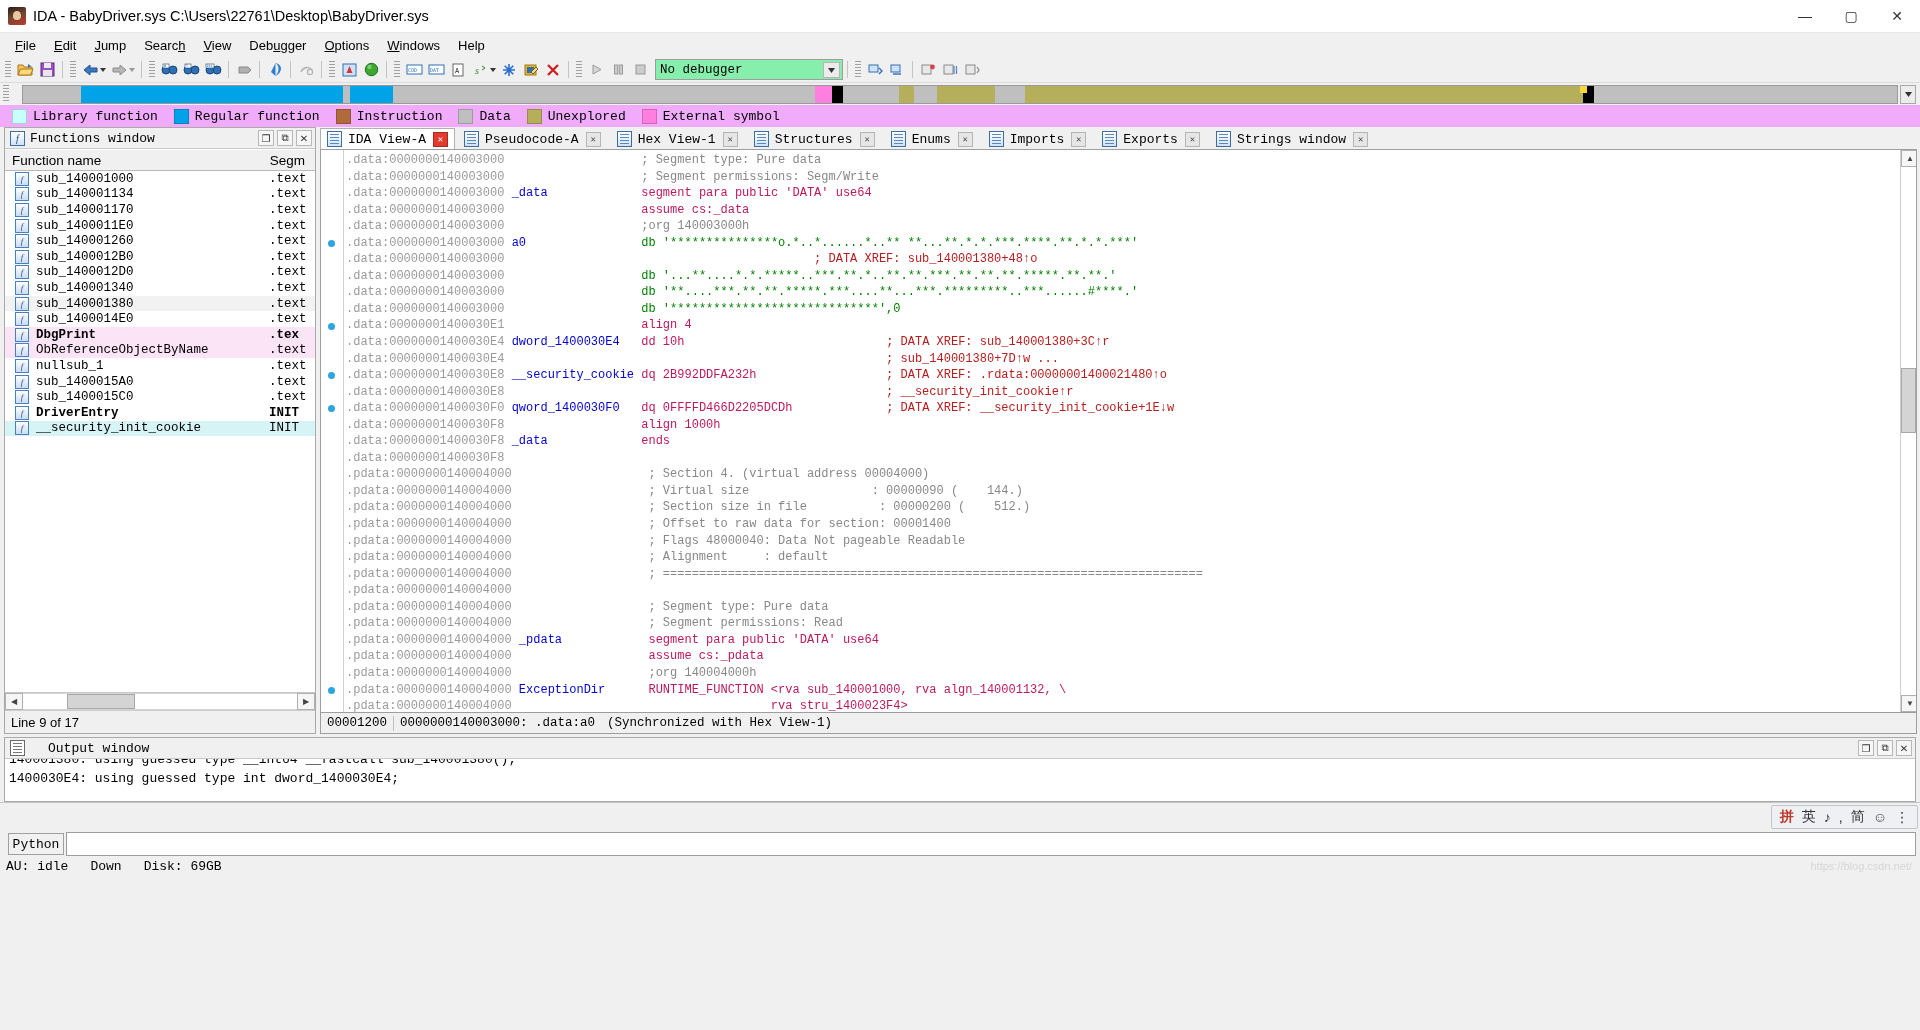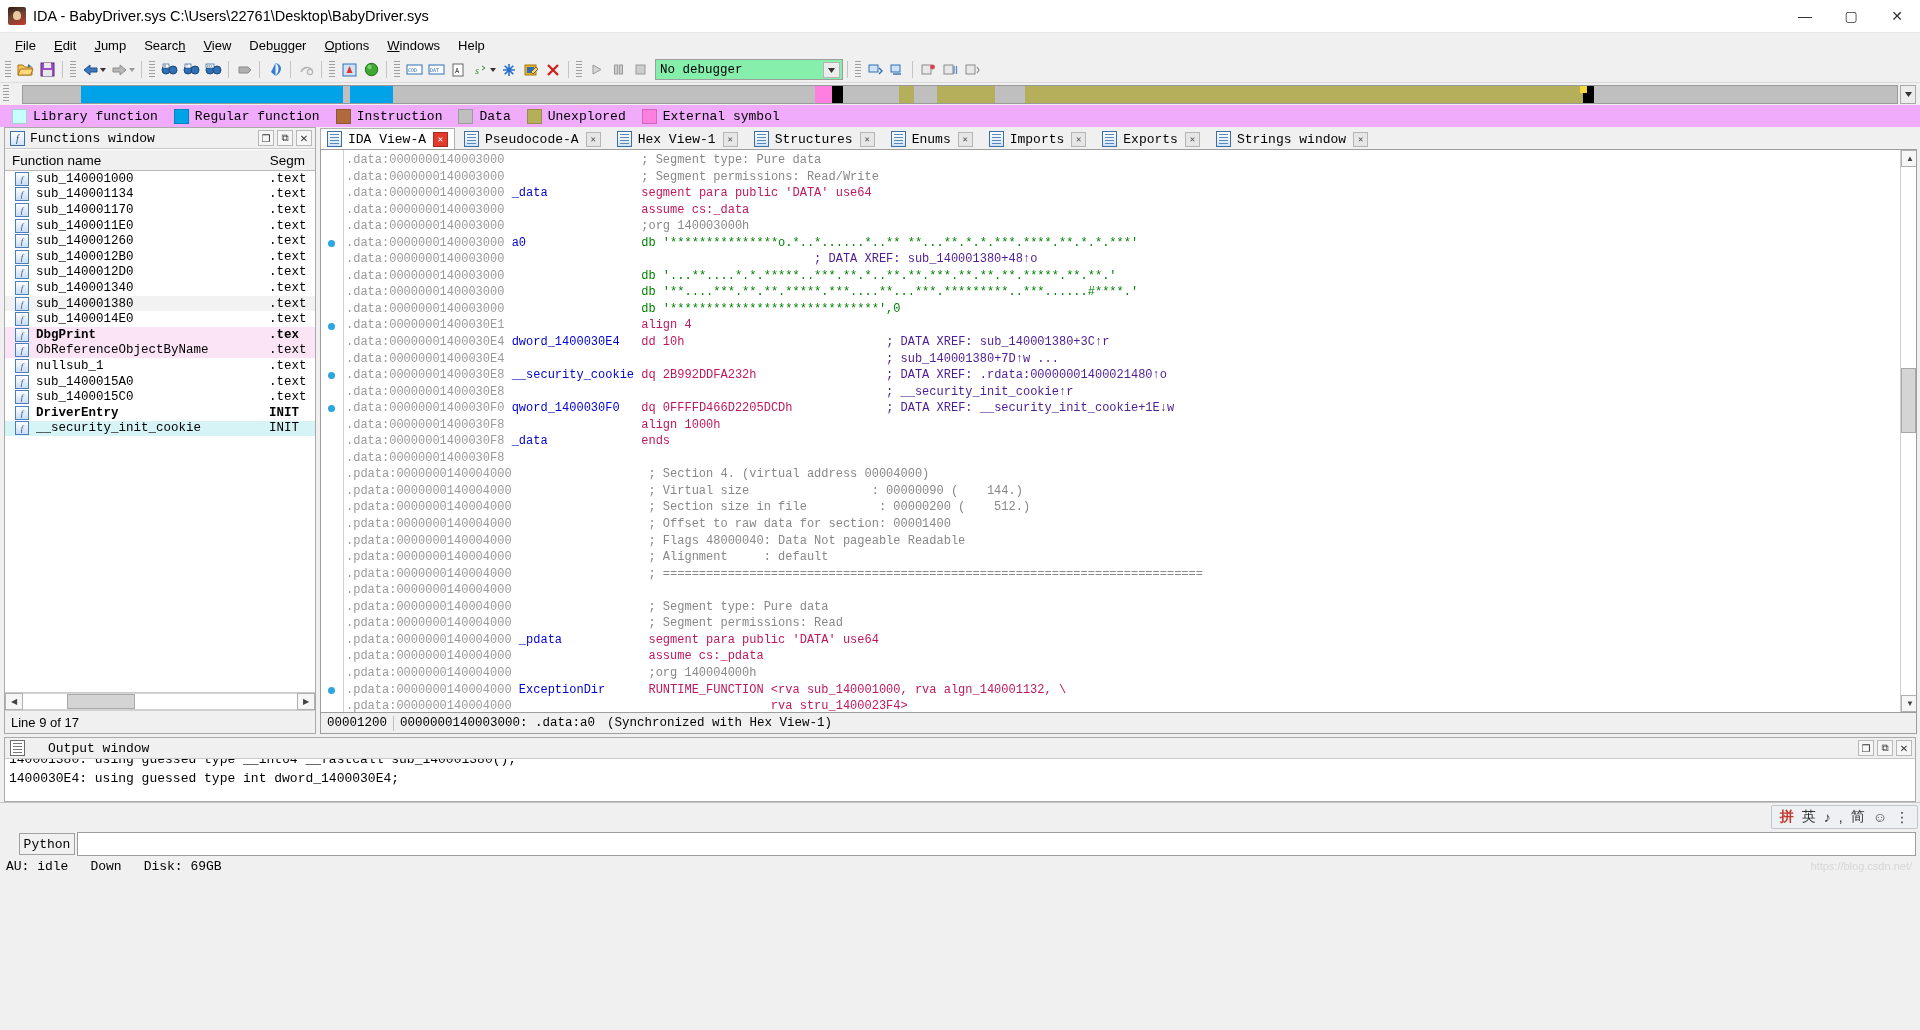--- a/index.html
+++ b/index.html
@@ -129,21 +129,21 @@
     position:relative;}
   #gutter{width:22px;background:#fff;border-right:1px solid #d0d0d0;position:relative;flex:0 0 auto;}
   #gutter .dotwrap{position:absolute;left:0;right:0;top:0;}
   .gdot{width:7px;height:7px;border-radius:50%;background:#2ba6e0;margin-left:7px;position:absolute;}
   #codearea{flex:1;overflow:hidden;position:relative;padding-top:2px;}
   .cline{height:16.55px;white-space:pre;font-family:"Liberation Mono", monospace;
     font-size:12px;line-height:16.55px;padding-left:2px;}
   .addr{color:#9a9a9a;}
   .kw{color:#be185d;}
   .cm{color:#888888;}
-  .xref{color:#4c1d95;}
+  .xref{color:#b91c1c;}
   .str{color:#008000;}
   .name{color:#0000d0;}
   #disvscroll{width:15px;background:#f0f0f0;border-left:1px solid #cfcfcf;display:flex;
     flex-direction:column;flex:0 0 auto;}
   .vtrack{flex:1;background:#fff;position:relative;}
   .vthumb{position:absolute;left:0;right:0;background:#d4d4d4;border:1px solid #a8a8a8;}
   #disstatus{height:20px;background:#f0f0f0;display:flex;align-items:center;
     border:1px solid #9e9e9e;border-top:none;}
   #disstatus .sfield{font-family:"Liberation Mono", monospace;font-size:12.5px;
     padding:0 6px;height:18px;display:flex;align-items:center;}
@@ -161,21 +161,21 @@
   .oline{font-family:"Liberation Mono", monospace;font-size:13px;line-height:19px;
     white-space:pre;padding-left:4px;color:#000;}
   #outbar{height:28px;display:flex;align-items:center;background:#f0f0f0;
     border-top:1px solid #c6c6c6;padding:0 2px;}
   #ime{margin-left:auto;display:flex;align-items:center;height:22px;
     background:#eef0f3;border:1px solid #c2c6cc;border-radius:2px;padding:0 4px;}
   .imeitem{margin:0 4px;font-size:14px;color:#333;}
   .imeitem.red{color:#c0392b;font-weight:bold;}
 
   
-  #pybar{height:22px;display:flex;align-items:center;margin:2px 4px 0 19px;border-radius:11px;}
+  #pybar{height:22px;display:flex;align-items:center;margin:2px 4px 0 8px;border-radius:11px;}
   #pybtn{height:20px;min-width:54px;background:#f1f1f1;border:1px solid #a0a0a0;
     display:flex;align-items:center;justify-content:center;font-size:13px;
     font-family:"Liberation Mono", monospace;}
   #pyinput{flex:1;height:20px;background:#fff;border:1px solid #9d9d9d;margin-left:2px;}
 
   
   #statusbar{height:22px;display:flex;align-items:center;padding-left:6px;background:#f0f0f0;
     font-family:"Liberation Mono", monospace;font-size:13px;}
   #statusbar .sseg{margin-right:22px;white-space:nowrap;}
   #watermark{margin-left:auto;padding-right:8px;font-size:11px;color:#d6d6d6;
@@ -615,21 +615,21 @@
         <div class="dotwrap">
             <span class="gdot" style="top: 89.75px;"></span>
             <span class="gdot" style="top: 172.5px;"></span>
             <span class="gdot" style="top: 222.15px;"></span>
             <span class="gdot" style="top: 255.25px;"></span>
             <span class="gdot" style="top: 536.6px;"></span>
           </div>
       </div>
       <div id="codearea">
           <div class="cline"><span class="addr">.data:0000000140003000 </span><span class="name">                  </span><span class="cm">; Segment type: Pure data</span></div>
-          <div class="cline"><span class="addr">.data:0000000140003000 </span><span class="name">                  </span><span class="cm">; Segment permissions: Read/Write</span></div>
+          <div class="cline"><span class="addr">.data:0000000140003000 </span><span class="name">                  </span><span class="cm">; Segment permissions: Segm/Write</span></div>
           <div class="cline"><span class="addr">.data:0000000140003000 </span><span class="name">_data             </span><span class="kw">segment para public 'DATA' use64</span></div>
           <div class="cline"><span class="addr">.data:0000000140003000 </span><span class="name">                  </span><span class="kw">assume cs:_data</span></div>
           <div class="cline"><span class="addr">.data:0000000140003000 </span><span class="name">                  </span><span class="cm">;org 140003000h</span></div>
           <div class="cline"><span class="addr">.data:0000000140003000 </span><span class="name">a0                </span><span class="str">db '***************o.*..*......*..** **...**.*.*.***.****.**.*.*.***'</span></div>
           <div class="cline"><span class="addr">.data:0000000140003000 </span><span class="name">                  </span><span class="xref">                        ; DATA XREF: sub_140001380+48↑o</span></div>
           <div class="cline"><span class="addr">.data:0000000140003000 </span><span class="name">                  </span><span class="str">db '...**....*.*.*****..***.**.*..**.**.***.**.**.**.*****.**.**.'</span></div>
           <div class="cline"><span class="addr">.data:0000000140003000 </span><span class="name">                  </span><span class="str">db '**....***.**.**.*****.***....**...***.*********..***......#****.'</span></div>
           <div class="cline"><span class="addr">.data:0000000140003000 </span><span class="name">                  </span><span class="str">db '*****************************',0</span></div>
           <div class="cline"><span class="addr">.data:00000001400030E1 </span><span class="name">                  </span><span class="kw">align 4</span></div>
           <div class="cline"><span class="addr">.data:00000001400030E4 </span><span class="name">dword_1400030E4   </span><span class="kw">dd 10h</span><span>                            </span><span class="xref">; DATA XREF: sub_140001380+3C↑r</span></div>

